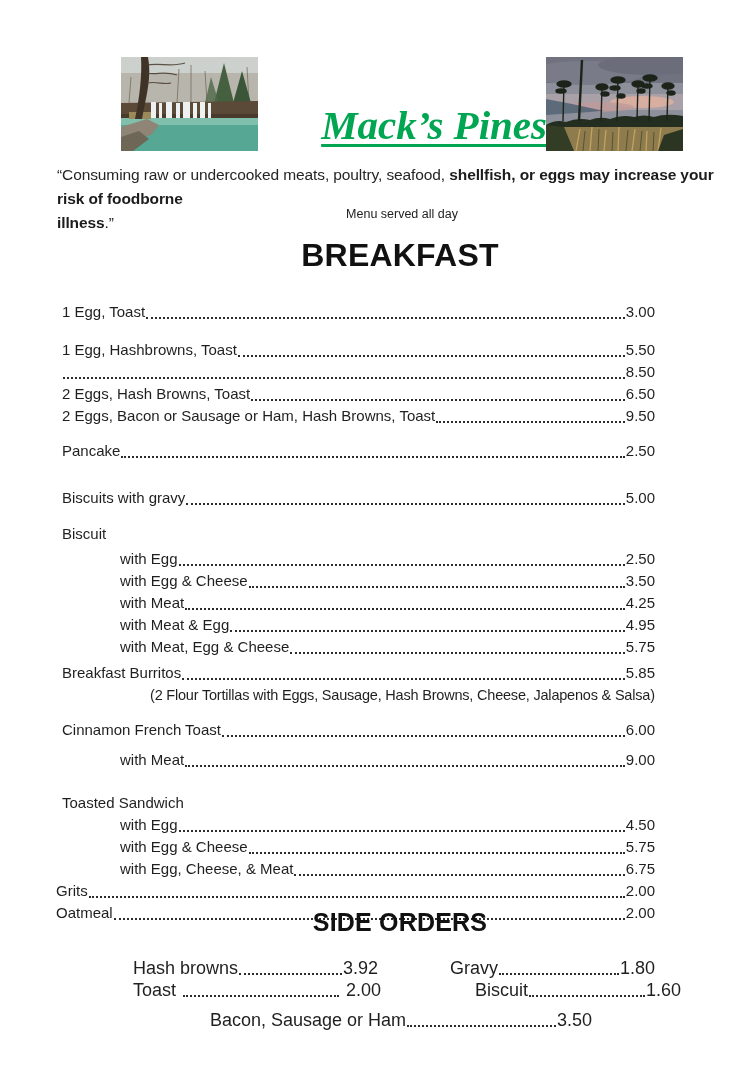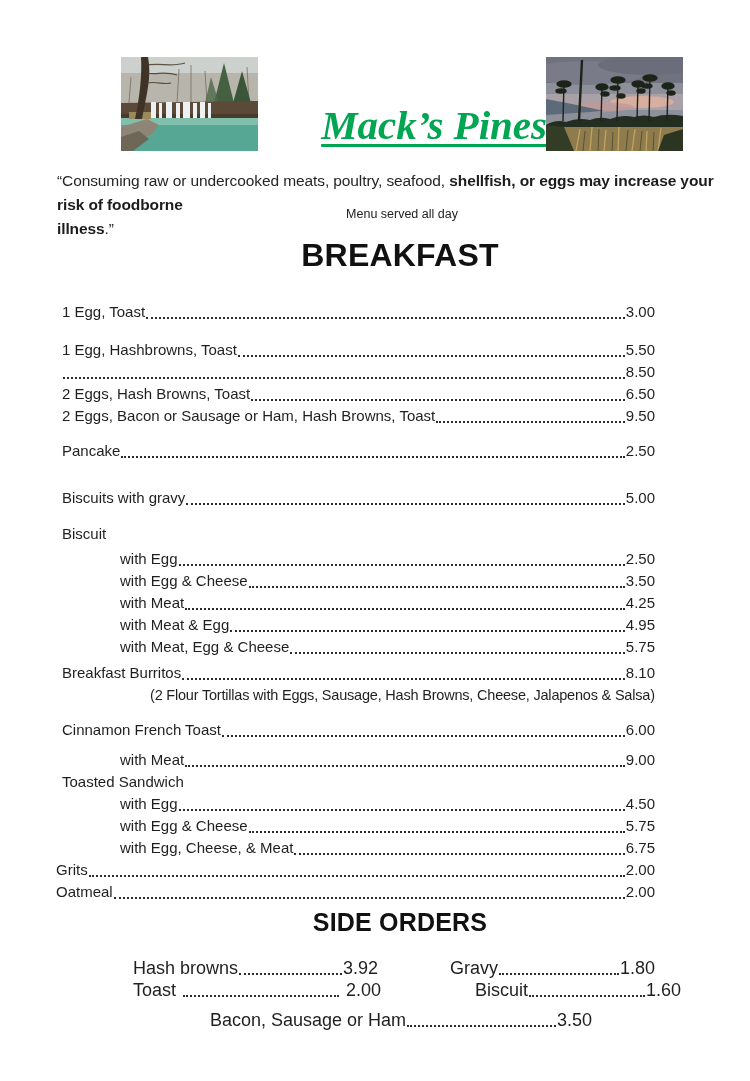--- a/index.html
+++ b/index.html
@@ -15,21 +15,21 @@
   .photo-right { left:546px; }
   .brand-title {
     position:absolute; left:255px; top:101px; width:292px; text-align:right;
     font-family:"Liberation Serif", serif; font-weight:bold; font-style:italic;
     font-size:41px; color:#00A651; text-decoration:underline;
     text-decoration-thickness:2.5px; text-underline-offset:5px; white-space:nowrap;
   }
   
   .disclaimer {
     position:absolute; left:57px; top:163px; width:668px;
-    font-size:15.5px; line-height:24px; color:#252525; letter-spacing:-0.1px;margin-top:6px;
+    font-size:15.5px; line-height:24px; color:#252525; letter-spacing:-0.1px;
   }
   .disclaimer b { font-weight:bold; color:#1c1c1c; }
   .menu-note {
     position:absolute; left:52px; top:207px; width:700px; text-align:center;
     font-size:12.5px; color:#222;
   }
   .section-heading {
     position:absolute; left:50px; width:700px; text-align:center;
     font-weight:bold; color:#111; letter-spacing:0.2px;
   }
@@ -39,21 +39,21 @@
   .menu { position:absolute; left:62px; top:301px; width:593px; font-size:15px; }
   .row { display:flex; align-items:center; line-height:22px; }
   .row .name { white-space:nowrap; }
   .row .price { white-space:nowrap; flex:0 0 auto; }
   .leader { flex:1 1 auto; min-width:12px; border-bottom:2px dotted #2c2c2c; margin:0 1px 4px 1px; align-self:flex-end; }
   .indent { padding-left:58px; }
   .pull-left { margin-left:-6px; }
   .note-row { line-height:22px; }
   .note-row .note { display:inline-block; margin-left:88px; font-size:14.5px; letter-spacing:-0.2px; white-space:nowrap; }
   .mt3{margin-top:3px}.mt4{margin-top:4px}.mt8{margin-top:8px}.mt13{margin-top:13px}
-  .mt14{margin-top:14px}.mt16{margin-top:16px}.mt21{}.mt25{margin-top:25px}
+  .mt14{margin-top:14px}.mt16{margin-top:16px}.mt21{margin-top:21px}.mt25{margin-top:25px}
   
   .side-orders { position:absolute; left:50px; top:958px; width:700px; height:95px; font-size:18px; }
   .side-item { position:absolute; display:flex; align-items:flex-end; line-height:21px; }
   .so-hash    { left:83px;  top:0;    width:245px; }
   .so-gravy   { left:400px; top:0;    width:205px; }
   .so-toast   { left:83px;  top:22px; width:248px;gap:6px; }
   .so-biscuit { left:425px; top:22px; width:206px; }
   .so-bottom  { left:160px; top:52px; width:382px; }
 </style>
 </head>
@@ -224,21 +224,21 @@
         <span class="price">4.95</span>
       </div>
     <div class="row indent">
         <span class="name">with Meat, Egg &amp; Cheese</span>
         <span class="leader"></span>
         <span class="price">5.75</span>
       </div>
     <div class="row mt4">
         <span class="name">Breakfast Burritos</span>
         <span class="leader"></span>
-        <span class="price">8.10</span>
+        <span class="price">5.85</span>
       </div>
     <div class="note-row"><span class="note">(2 Flour Tortillas with Eggs, Sausage, Hash Browns, Cheese, Jalapenos &amp; Salsa)</span></div>
     <div class="row mt13">
         <span class="name">Cinnamon French Toast</span>
         <span class="leader"></span>
         <span class="price">6.00</span>
       </div>
     <div class="row indent mt8">
         <span class="name">with Meat</span>
         <span class="leader"></span>

